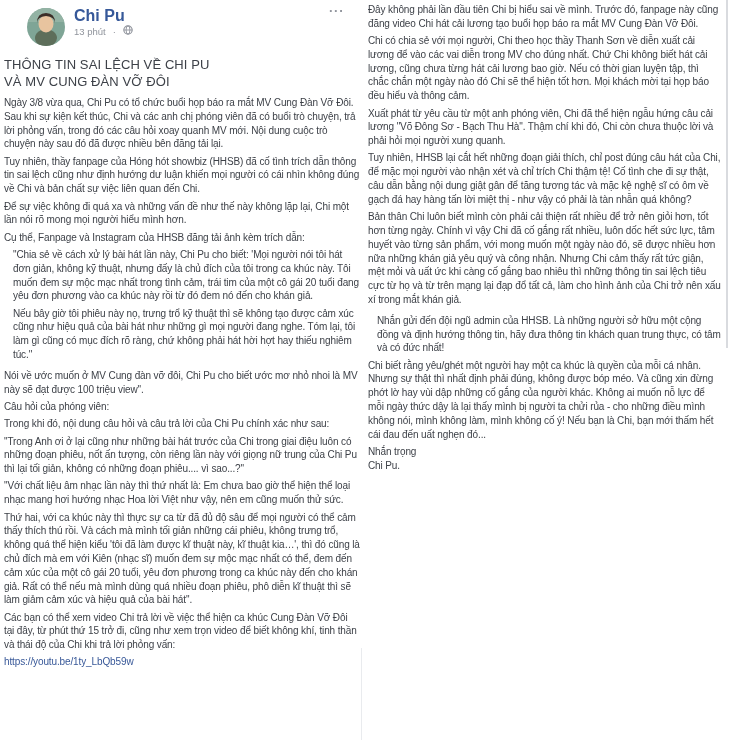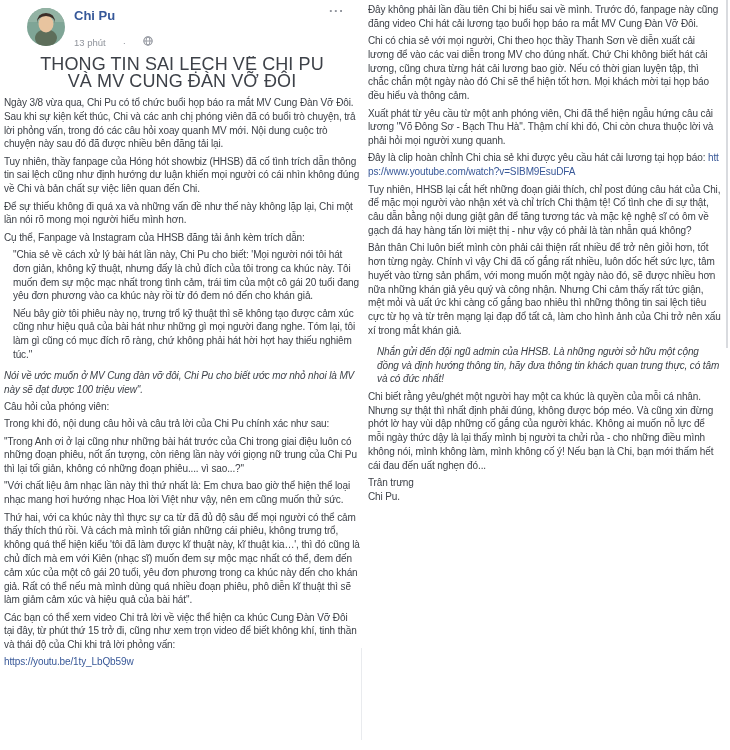--- a/index.html
+++ b/index.html
@@ -7,32 +7,32 @@
     width:730px;height:750px;background:#ffffff;overflow:hidden;position:relative;
     font-family:"Liberation Sans","DejaVu Sans",sans-serif;
     -webkit-font-smoothing:antialiased;
   }
   .post{position:absolute;inset:0;}
   
   .hdr{position:absolute;left:27px;top:8px;display:flex;align-items:flex-start;}
   .avatar{width:38px;height:38px;border-radius:50%;overflow:hidden;flex:0 0 38px;cursor:pointer;}
   .avatar svg{display:block;}
   .hmeta{margin-left:9px;padding-top:1px;}
-  .author{color:#365899;font-weight:bold;font-size:13px;line-height:14px;cursor:pointer;}
-  .sub{color:#90949c;font-size:9.5px;line-height:12px;margin-top:13px;display:flex;align-items:center;gap:17px;}
+  .author{color:#365899;font-weight:bold;font-size:16px;line-height:14px;cursor:pointer;}
+  .sub{color:#90949c;font-size:9.5px;line-height:12px;margin-top:2px;display:flex;align-items:center;gap:7px;}
   .globe{display:inline-block;}
   .menu-dots{position:absolute;left:329px;top:1px;color:#90949c;font-size:13px;font-weight:bold;letter-spacing:1.5px;cursor:pointer;line-height:14px;}
   
   .col{position:absolute;color:#3d4148;font-size:10px;letter-spacing:-0.12px;line-height:13.8px;}
   .col-left{left:4px;top:56px;width:356px;height:692px;overflow:hidden;}
   .col-right{left:368px;top:3px;width:354px;height:745px;overflow:hidden;}
-  .ptitle{font-size:18px;letter-spacing:0.1px;line-height:17px;white-space:pre-line;margin:0 0 6px;color:#3d4148;text-align:center;}
+  .ptitle{font-size:13px;letter-spacing:0.1px;line-height:17px;white-space:pre-line;margin:0 0 6px;color:#3d4148;}
   p{margin:0 0 3.5px;}
   .quote{padding-left:9px;}
-  .gap{margin-top:7px;font-style:italic;}
+  .gap{margin-top:7px;}
   .sig{white-space:pre-line;}
   a,.lnk{color:#385898;text-decoration:none;cursor:pointer;word-break:break-all;}
   
   .vline-r{position:absolute;left:726px;top:0;width:2px;height:348px;background:#d9dbdf;}
   .vline-lb{position:absolute;left:361px;top:648px;width:1px;height:92px;background:#e9ebee;}
 </style>
 </head>
 <body>
 
 <div class="post">
@@ -62,42 +62,41 @@
       </div>
     </div>
   </div>
   <div class="menu-dots">...</div>
 
   <div class="col col-left">
     <p class="ptitle">THÔNG TIN SAI LỆCH VỀ CHI PU
 VÀ MV CUNG ĐÀN VỠ ĐÔI</p>
     <p>Ngày 3/8 vừa qua, Chi Pu có tổ chức buổi họp báo ra mắt MV Cung Đàn Vỡ Đôi. Sau khi sự kiện kết thúc, Chi và các anh chị phóng viên đã có buổi trò chuyện, trả lời phỏng vấn, trong đó các câu hỏi xoay quanh MV mới. Nội dung cuộc trò chuyện này sau đó đã được nhiều bên đăng tải lại.</p>
     <p>Tuy nhiên, thầy fanpage của Hóng hót showbiz (HHSB) đã cố tình trích dẫn thông tin sai lệch cũng như định hướng dư luận khiến mọi người có cái nhìn không đúng về Chi và bản chất sự việc liên quan đến Chi.</p>
-    <p>Để sự thiếu không đi quá xa và những vấn đề như thế này không lặp lại, Chi một lần nói rõ mong mọi người hiểu mình hơn.</p>
+    <p>Để sự việc không đi quá xa và những vấn đề như thế này không lặp lại, Chi một lần nói rõ mong mọi người hiểu mình hơn.</p>
     <p>Cụ thể, Fanpage và Instagram của HHSB đăng tải ảnh kèm trích dẫn:</p>
     <p class="quote">"Chia sẻ về cách xử lý bài hát lần này, Chi Pu cho biết: 'Mọi người nói tôi hát đơn giản, không kỹ thuật, nhưng đấy là chủ đích của tôi trong ca khúc này. Tôi muốn đem sự mộc mạc nhất trong tình cảm, trái tim của một cô gái 20 tuổi đang yêu đơn phương vào ca khúc này rồi từ đó đem nó đến cho khán giả.</p>
     <p class="quote">Nếu bây giờ tôi phiêu này nọ, trưng trổ kỹ thuật thì sẽ không tạo được cảm xúc cũng như hiệu quả của bài hát như những gì mọi người đang nghe. Tóm lại, tôi làm gì cũng có mục đích rõ ràng, chứ không phải hát hời hợt hay thiếu nghiêm túc."</p>
     <p class="gap">Nói về ước muốn ở MV Cung đàn vỡ đôi, Chi Pu cho biết ước mơ nhỏ nhoi là MV này sẽ đạt được 100 triệu view".</p>
     <p>Câu hỏi của phóng viên:</p>
     <p>Trong khi đó, nội dung câu hỏi và câu trả lời của Chi Pu chính xác như sau:</p>
     <p>"Trong Anh ơi ở lại cũng như những bài hát trước của Chi trong giai điệu luôn có những đoạn phiêu, nốt ấn tượng, còn riêng lần này với giọng nữ trung của Chi Pu thì lại tối giản, không có những đoạn phiêu.... vì sao...?"</p>
     <p>"Với chất liệu âm nhạc lần này thì thứ nhất là: Em chưa bao giờ thể hiện thể loại nhạc mang hơi hướng nhạc Hoa lời Việt như vậy, nên em cũng muốn thử sức.</p>
     <p>Thứ hai, với ca khúc này thì thực sự ca từ đã đủ độ sâu để mọi người có thể cảm thấy thích thú rồi. Và cách mà mình tối giản những cái phiêu, không trưng trổ, không quá thể hiện kiểu 'tôi đã làm được kĩ thuật này, kĩ thuật kia…', thì đó cũng là chủ đích mà em với Kiên (nhạc sĩ) muốn đem sự mộc mạc nhất có thể, đem đến cảm xúc của một cô gái 20 tuổi, yêu đơn phương trong ca khúc này đến cho khán giả. Rất có thể nếu mà mình dùng quá nhiều đoạn phiêu, phô diễn kĩ thuật thì sẽ làm giảm cảm xúc và hiệu quả của bài hát".</p>
     <p>Các bạn có thể xem video Chi trả lời về việc thể hiện ca khúc Cung Đàn Vỡ Đôi tại đây, từ phút thứ 15 trở đi, cũng như xem trọn video để biết không khí, tinh thần và thái độ của Chi khi trả lời phỏng vấn:</p>
     <a class="lnk">https://youtu.be/1ty_LbQb59w</a>
   </div>
 
   <div class="col col-right">
     <p>Đây không phải lần đầu tiên Chi bị hiểu sai về mình. Trước đó, fanpage này cũng đăng video Chi hát cải lương tạo buổi họp báo ra mắt MV Cung Đàn Vỡ Đôi.</p>
     <p>Chi có chia sẻ với mọi người, Chi theo học thầy Thanh Sơn về diễn xuất cải lương để vào các vai diễn trong MV cho đúng nhất. Chứ Chi không biết hát cải lương, cũng chưa từng hát cải lương bao giờ. Nếu có thời gian luyện tập, thì chắc chắn một ngày nào đó Chi sẽ thể hiện tốt hơn. Mọi khách mời tại họp báo đều hiểu và thông cảm.</p>
     <p>Xuất phát từ yêu cầu từ một anh phóng viên, Chi đã thể hiện ngẫu hứng câu cải lương "Võ Đông Sơ - Bạch Thu Hà". Thậm chí khi đó, Chi còn chưa thuộc lời và phải hỏi mọi người xung quanh.</p>
-    <p><span>Đây là clip hoàn chỉnh Chi chia sẻ khi được yêu cầu hát cải lương tại họp báo:</span> <a class="lnk">https://www.youtube.com/watch?v=SIBM9EsuDFA</a></p>
     <p>Tuy nhiên, HHSB lại cắt hết những đoạn giải thích, chỉ post đúng câu hát của Chi, để mặc mọi người vào nhận xét và chỉ trích Chi thậm tệ! Cố tình che đi sự thật, câu dẫn bằng nội dung giật gân để tăng tương tác và mặc kệ nghệ sĩ có ôm về gạch đá hay hàng tấn lời miệt thị - như vậy có phải là tàn nhẫn quá không?</p>
     <p>Bản thân Chi luôn biết mình còn phải cải thiện rất nhiều để trở nên giỏi hơn, tốt hơn từng ngày. Chính vì vậy Chi đã cố gắng rất nhiều, luôn dốc hết sức lực, tâm huyết vào từng sản phẩm, với mong muốn một ngày nào đó, sẽ được nhiều hơn nữa những khán giả yêu quý và công nhận. Nhưng Chi cảm thấy rất tức giận, mệt mỏi và uất ức khi càng cố gắng bao nhiêu thì những thông tin sai lệch tiêu cực từ họ và từ trên mạng lại đạp đổ tất cả, làm cho hình ảnh của Chi trở nên xấu xí trong mắt khán giả.</p>
     <p class="quote gap">Nhắn gửi đến đội ngũ admin của HHSB. Là những người sở hữu một cộng đồng và định hướng thông tin, hãy đưa thông tin khách quan trung thực, có tâm và có đức nhất!</p>
     <p>Chi biết rằng yêu/ghét một người hay một ca khúc là quyền của mỗi cá nhân. Nhưng sự thật thì nhất định phải đúng, không được bóp méo. Và cũng xin đừng phớt lờ hay vùi dập những cố gắng của người khác. Không ai muốn nỗ lực để mỗi ngày thức dậy là lại thấy mình bị người ta chửi rủa - cho những điều mình không nói, mình không làm, mình không cố ý! Nếu bạn là Chi, bạn mới thấm hết cái đau đến uất nghẹn đó...</p>
-    <p class="sig">Trân trưng
+    <p class="sig">Nhắn trọng
 Chi Pu.</p>
   </div>
 
   <div class="vline-r"></div>
   <div class="vline-lb"></div>
 </div>
 
 </body></html>

